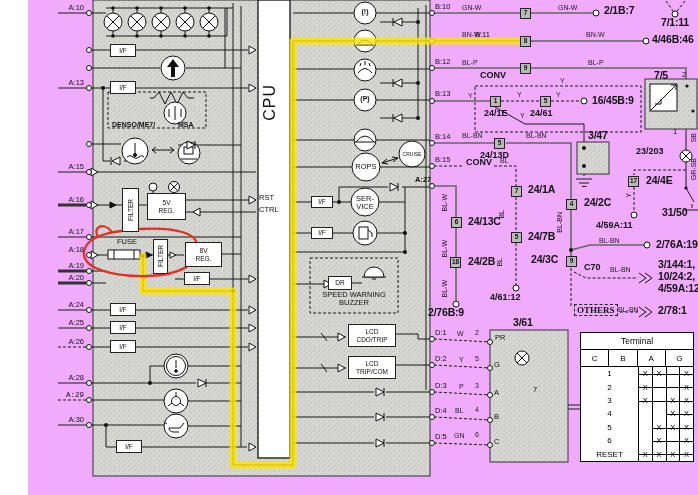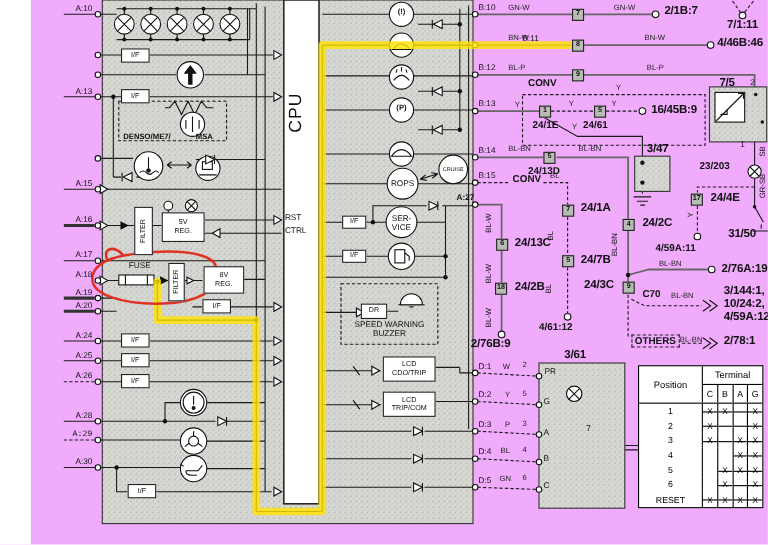--- a/index.html
+++ b/index.html
@@ -18,21 +18,21 @@
   .b7{font-weight:700;font-size:7px;}
   .tiny{font-size:5px;}
   .ctr{text-align:center;}
   .conn{width:11px;height:11px;background:#b9bbb6;border:1px solid #222;box-sizing:border-box;
         display:flex;align-items:center;justify-content:center;font-size:6.5px;font-weight:700;line-height:1;}
   .box{border:1px solid #222;background:#fff;display:flex;align-items:center;justify-content:center;
        text-align:center;font-size:6.5px;box-sizing:border-box;}
   .boxV{border:1px solid #222;background:#fff;display:flex;align-items:center;justify-content:center;
        font-size:6.5px;writing-mode:vertical-rl;transform:rotate(180deg);box-sizing:border-box;}
   .cpu{font-size:16px;letter-spacing:1px;writing-mode:vertical-rl;transform:rotate(180deg);}
-  .dash{border:1px dashed #222;padding:0 2px;}
+  .dash{border:1px dashed #222;padding:0 2px;font-family:Liberation Serif, serif;}
   
   #ttable{position:absolute;left:552px;top:332px;width:114px;height:130px;border:1px solid #000;
           background:#fff;z-index:5;box-sizing:border-box;display:flex;flex-direction:column;font-size:8px;}
   .thead{display:flex;height:33px;border-bottom:1px solid #000;flex:none;}
   .thpos{width:57px;border-right:1px solid #000;display:flex;align-items:center;justify-content:center;font-size:8.5px;}
   .thterm{flex:1;display:flex;flex-direction:column;}
   .thterm-label{height:16px;display:flex;align-items:center;justify-content:center;border-bottom:1px solid #000;font-size:8.5px;}
   .thcols{display:flex;flex:1;}
   .thcol{flex:1;display:flex;align-items:center;justify-content:center;border-right:1px solid #000;}
   .thcol:last-child{border-right:none;}
@@ -530,21 +530,20 @@
       <div class="lb pin" style="left: 467px; top: 334px;">PR</div>
       <div class="lb pin" style="left: 466px; top: 361px;">G</div>
       <div class="lb pin" style="left: 466px; top: 389px;">A</div>
       <div class="lb pin" style="left: 466px; top: 413px;">B</div>
       <div class="lb pin" style="left: 466px; top: 438px;">C</div>
       <div class="lb pin" style="left: 505px; top: 386px;">7</div>
     </div>
 
 <div id="ttable">
   <div class="thead">
-    <div class="thpos">Position</div>
     <div class="thterm">
       <div class="thterm-label">Terminal</div>
       <div class="thcols">
         <div class="thcol">C</div>
         <div class="thcol">B</div>
         <div class="thcol">A</div>
         <div class="thcol">G</div>
       </div>
     </div>
   </div>

